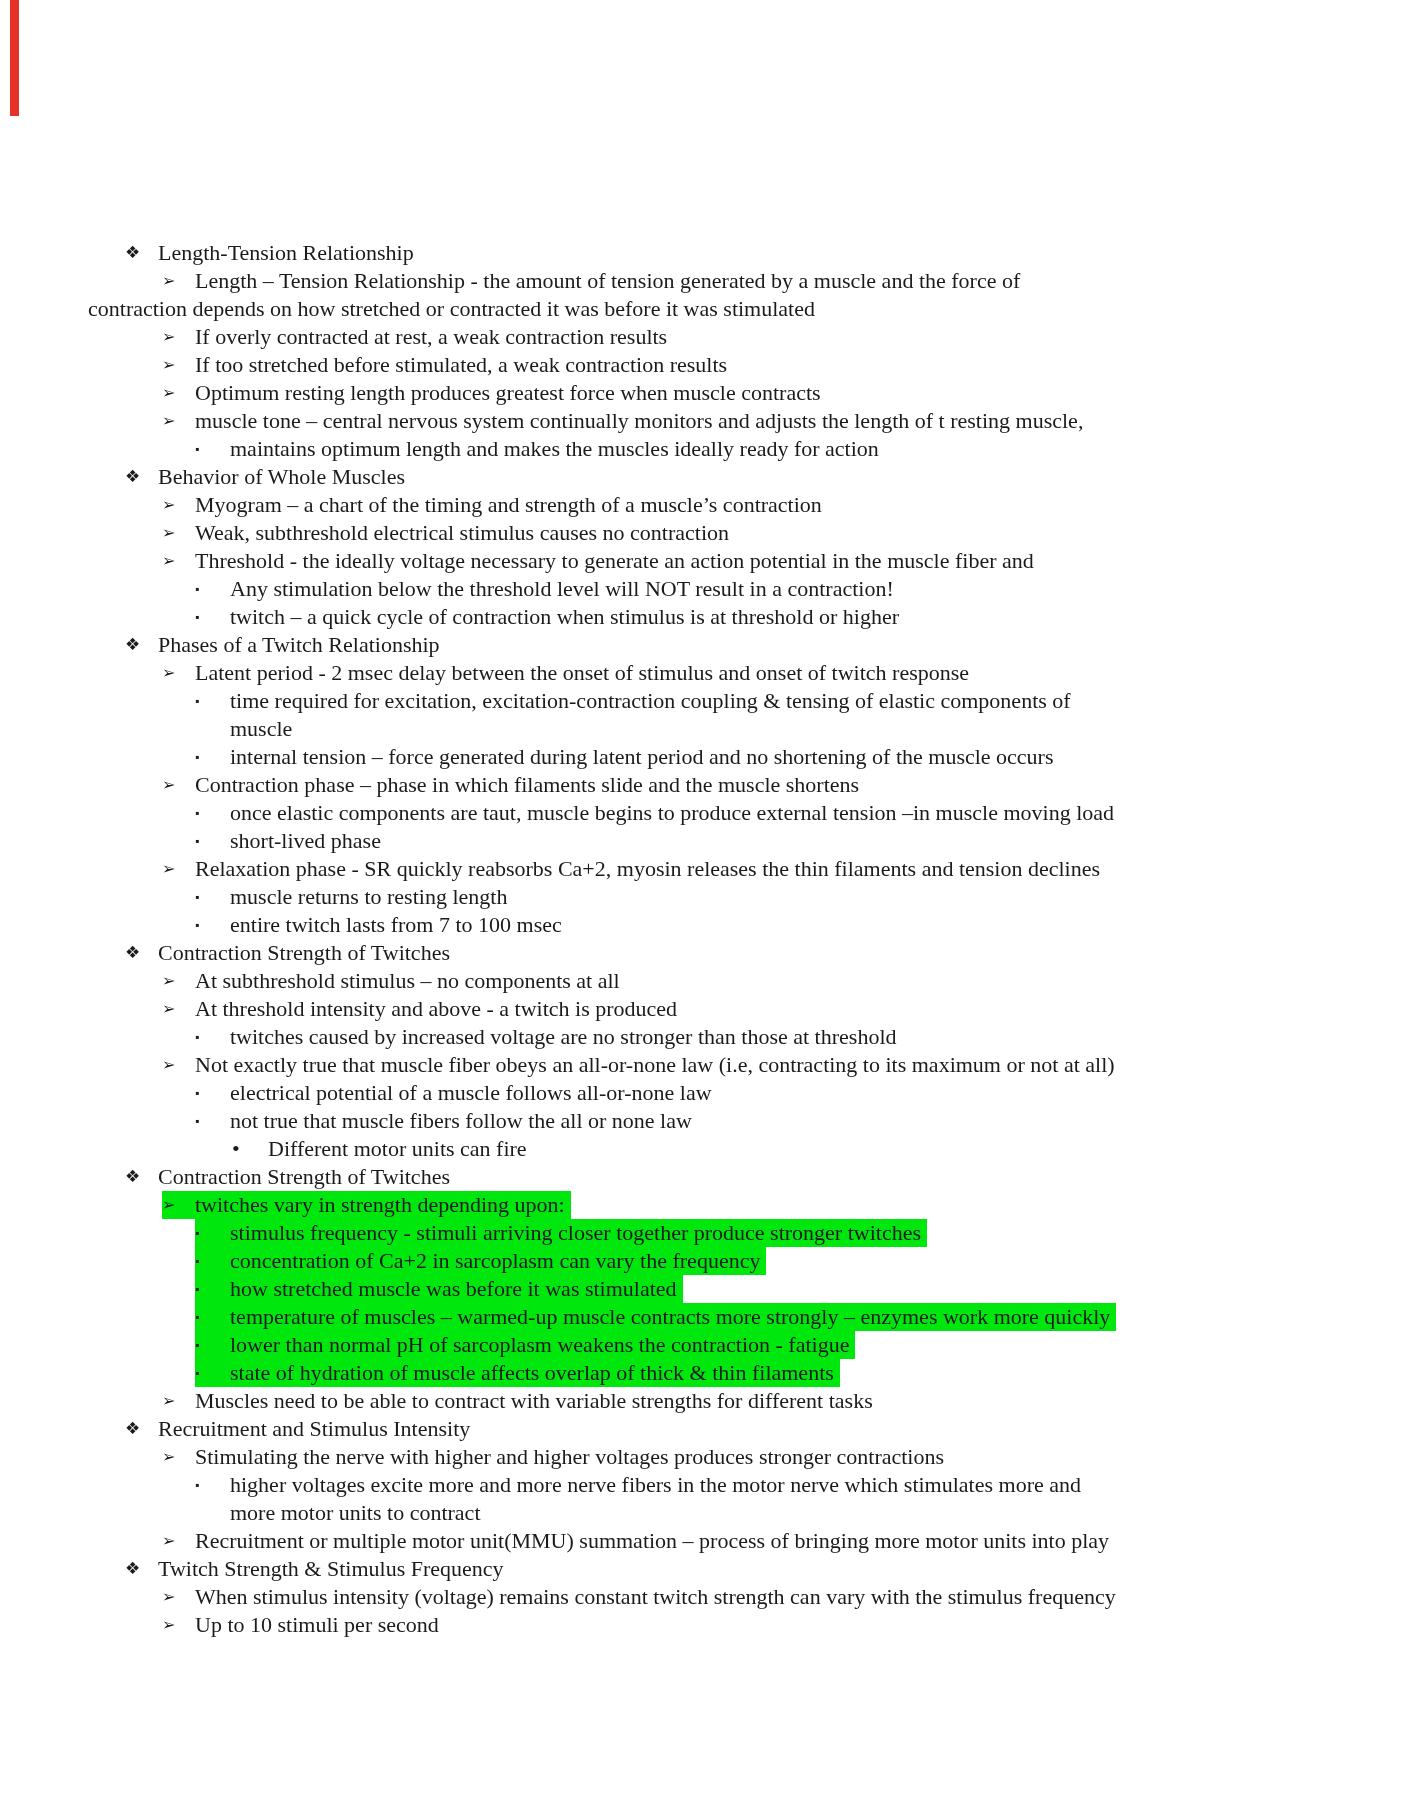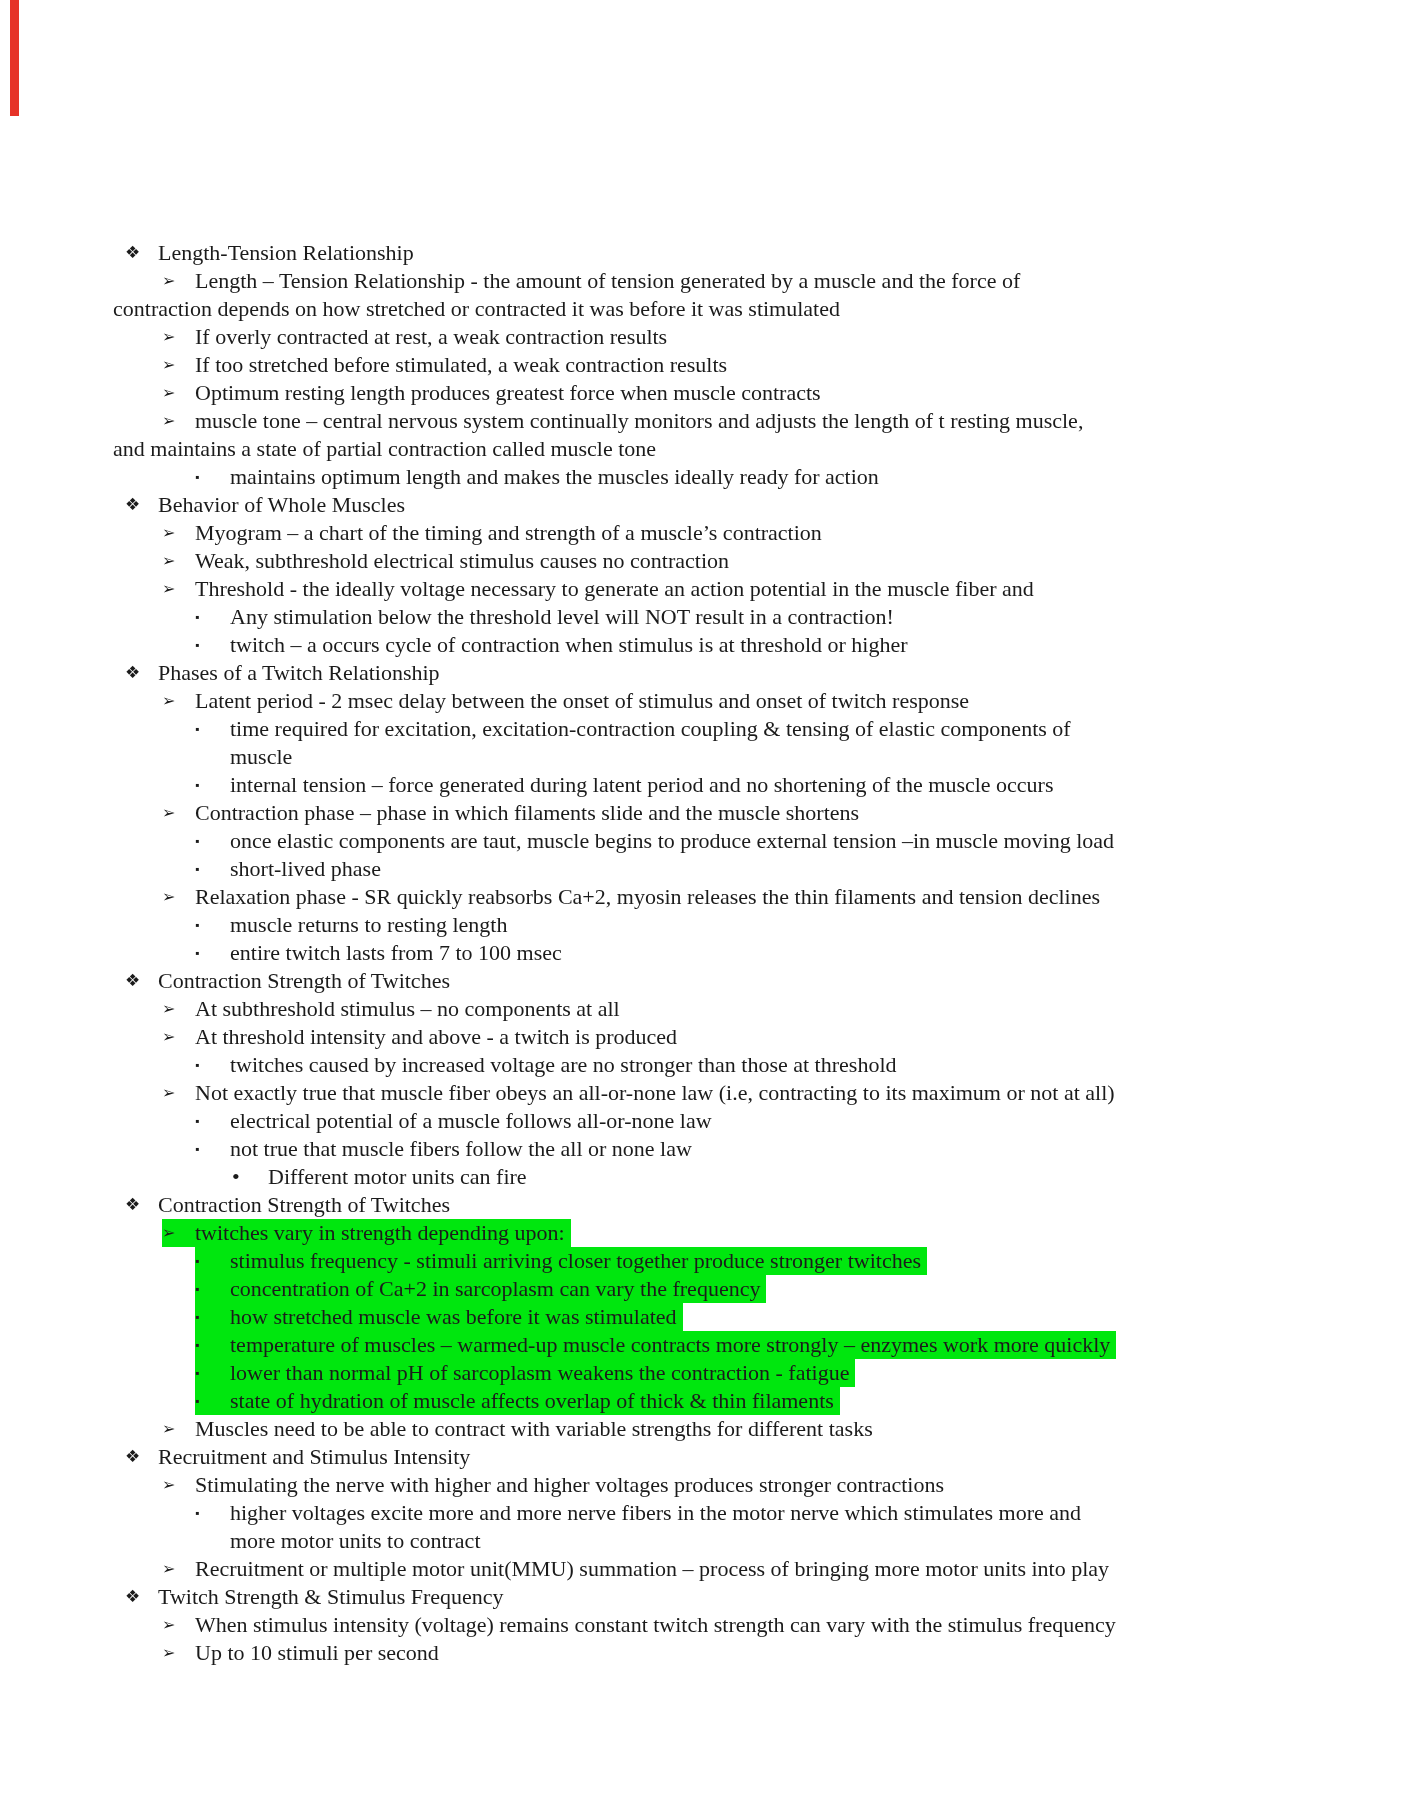--- a/index.html
+++ b/index.html
@@ -23,21 +23,21 @@
   .line {
     height:28px; line-height:28px;
     white-space:nowrap;
     display:flex;
     align-items:stretch;
   }
   .content { display:inline-flex; }
   .content.hl { background:var(--hl,#00e70e); padding-right:6px; }
   
   .ml1 { margin-left:125px; } .ml2 { margin-left:162px; }
-  .ml3 { margin-left:195px; } .ml4 { margin-left:232px; } .mt2 { margin-left:113px; }
+  .ml3 { margin-left:195px; } .ml4 { margin-left:232px; } .mt2 { margin-left:88px; }
   .mt3 { margin-left:230px;align-items:center; }
   .bullet { flex:0 0 auto; display:inline-block; }
   .bw1 { width:33px; } .bw2 { width:33px; }
   .bw3 { width:35px; } .bw4 { width:36px; }
   .g-diamond { font-size:17px; }
   .g-arrow   { font-size:16px; }
   .g-square  { font-size:12px; }
   .g-dot     { font-size:22px; }
   .txt { flex:0 0 auto; }
 </style>
@@ -80,25 +80,20 @@
         <span class="bullet bw2 g-arrow">➢</span>
         <span class="txt">Optimum resting length produces greatest force when muscle contracts</span>
       </span>
     </div>
     <div class="line has-bullet ml2">
       <span class="content">
         <span class="bullet bw2 g-arrow">➢</span>
         <span class="txt">muscle tone – central nervous system continually monitors and adjusts the length of t resting muscle,</span>
       </span>
     </div>
-    <div class="line mt2">
-      <span class="content">
-        <span class="txt">and maintains a state of partial contraction called muscle tone</span>
-      </span>
-    </div>
     <div class="line has-bullet ml3">
       <span class="content">
         <span class="bullet bw3 g-square">▪</span>
         <span class="txt">maintains optimum length and makes the muscles ideally ready for action</span>
       </span>
     </div>
     <div class="line has-bullet ml1">
       <span class="content">
         <span class="bullet bw1 g-diamond">❖</span>
         <span class="txt">Behavior of Whole Muscles</span>
@@ -124,21 +119,21 @@
     </div>
     <div class="line has-bullet ml3">
       <span class="content">
         <span class="bullet bw3 g-square">▪</span>
         <span class="txt">Any stimulation below the threshold level will NOT result in a contraction!</span>
       </span>
     </div>
     <div class="line has-bullet ml3">
       <span class="content">
         <span class="bullet bw3 g-square">▪</span>
-        <span class="txt">twitch – a occurs cycle of contraction when stimulus is at threshold or higher</span>
+        <span class="txt">twitch – a quick cycle of contraction when stimulus is at threshold or higher</span>
       </span>
     </div>
     <div class="line has-bullet ml1">
       <span class="content">
         <span class="bullet bw1 g-diamond">❖</span>
         <span class="txt">Phases of a Twitch Relationship</span>
       </span>
     </div>
     <div class="line has-bullet ml2">
       <span class="content">

